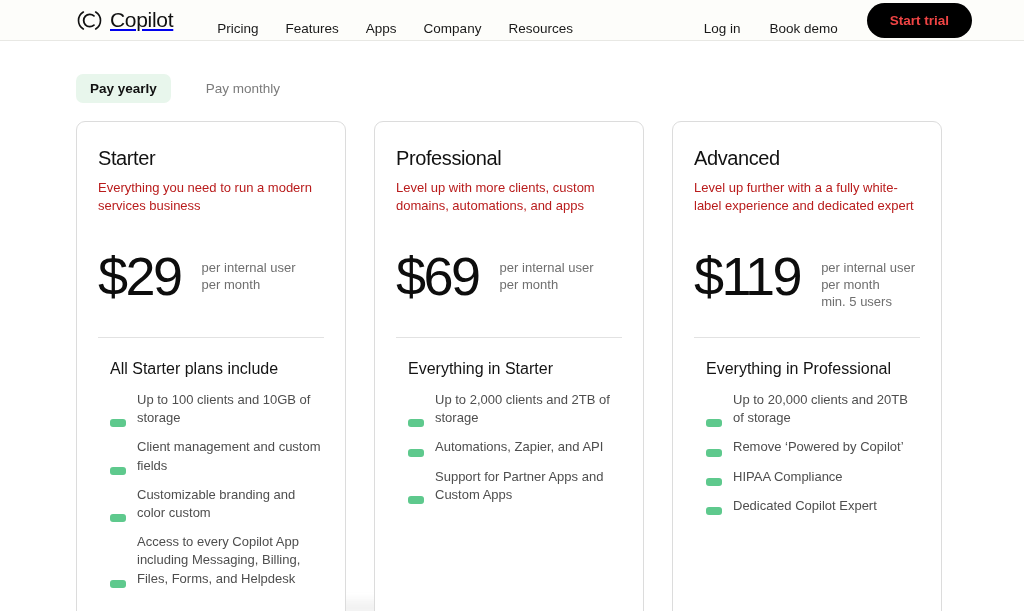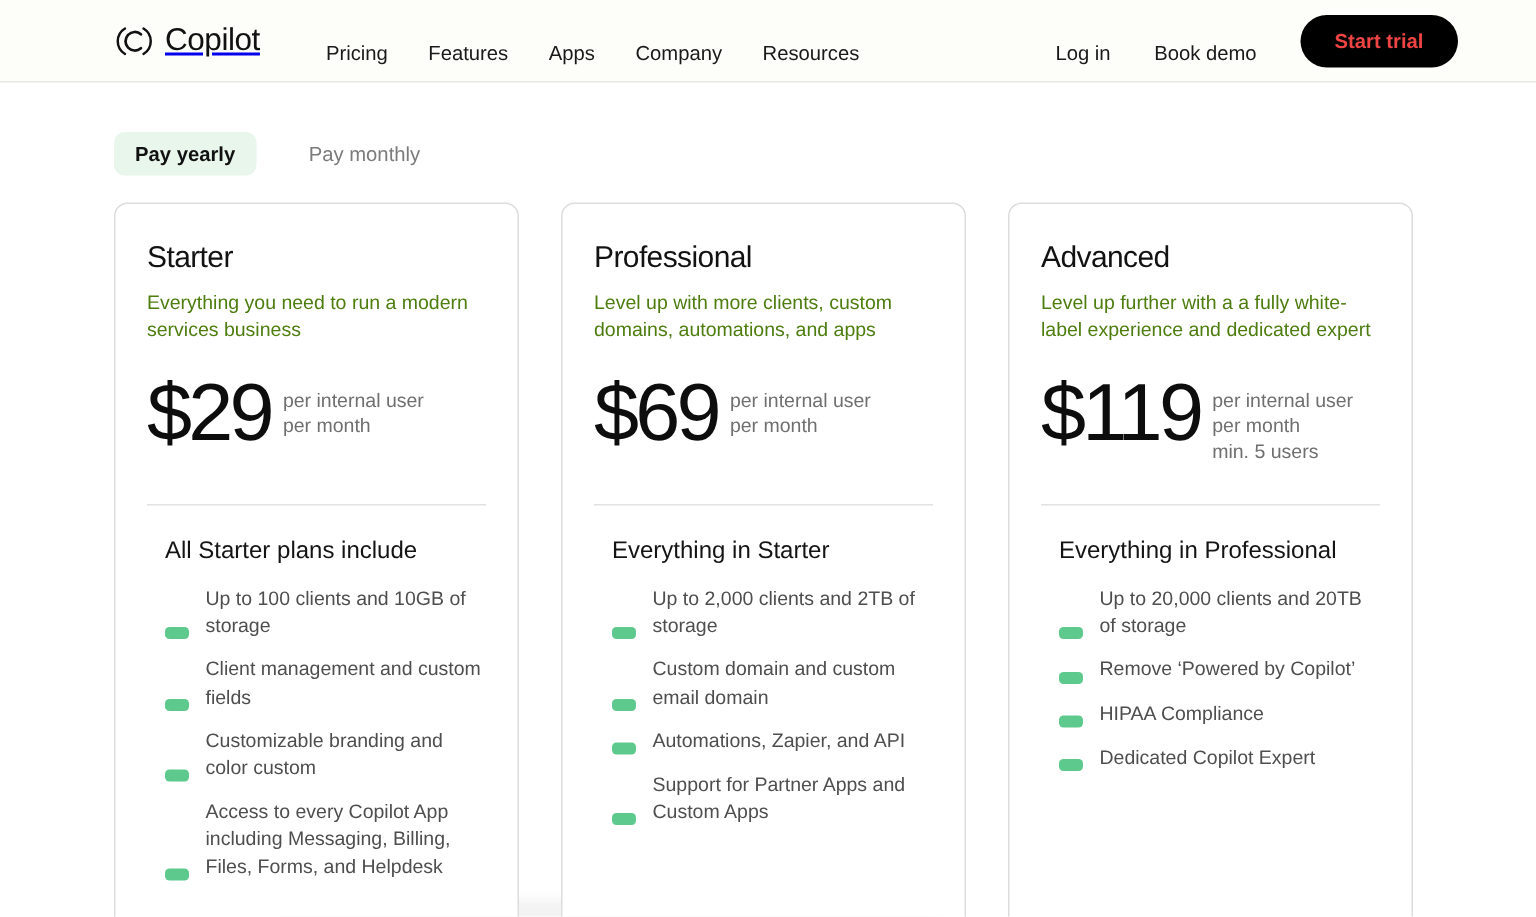--- a/index.html
+++ b/index.html
@@ -28,21 +28,21 @@
     border-radius: 6px;
     filter: blur(5px);
     opacity: 0.85;
     z-index: 0;
   }
 
   
   .site-header {
     position: relative;
     z-index: 3;
-    height: 55px;
+    height: 41px;
     background: #fdfdfa;
     border-bottom: 1px solid #e8e8e4;
     display: flex;
     align-items: center;
     padding: 0 52px 0 76px;
   }
 
   .brand {
     display: flex;
     align-items: center;
@@ -146,29 +146,29 @@
     font-size: 20px;
     font-weight: normal;
     letter-spacing: -0.4px;
     color: #121212;
     margin-bottom: 9px;
   }
 
   .plan-desc {
     font-size: 13px;
     line-height: 1.42;
-    color: #4d7c0f;
+    color: #b91c1c;
     min-height: 38px;
   }
 
   .price-row {
     display: flex;
     align-items: flex-start;
-    gap: 8px;
-    margin-top: 19px;
+    gap: 21px;
+    margin-top: 34px;
     min-height: 64px;
   }
 
   .price-amount {
     font-size: 54px;
     line-height: 0.96;
     letter-spacing: -2.5px;
     color: #0d0d0d;
     font-weight: normal;
   }
@@ -315,24 +315,20 @@
         <div>per internal user</div>
         <div>per month</div>
       </div>
     </div>
     <div class="card-divider"></div>
     <h3 class="features-title">Everything in Starter</h3>
     <ul class="feature-list">
       <li class="feature-item">
         <span class="feature-bullet"></span>
         <span class="feature-text">Up to 2,000 clients and 2TB of storage</span>
-      </li>
-      <li class="feature-item">
-        <span class="feature-bullet"></span>
-        <span class="feature-text">Custom domain and custom email domain</span>
       </li>
       <li class="feature-item">
         <span class="feature-bullet"></span>
         <span class="feature-text">Automations, Zapier, and API</span>
       </li>
       <li class="feature-item">
         <span class="feature-bullet"></span>
         <span class="feature-text">Support for Partner Apps and Custom Apps</span>
       </li>
     </ul>

